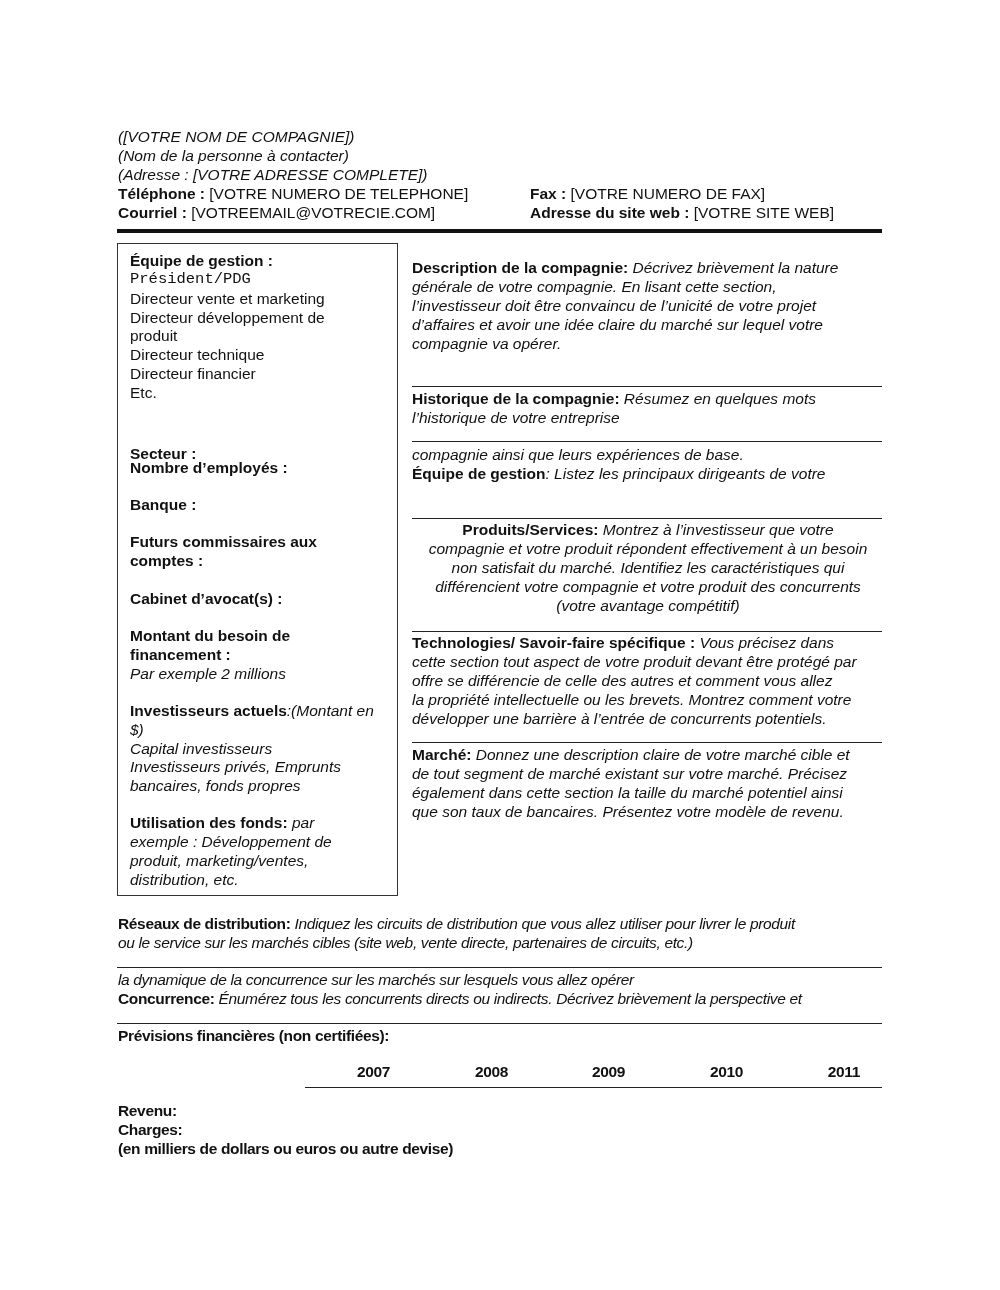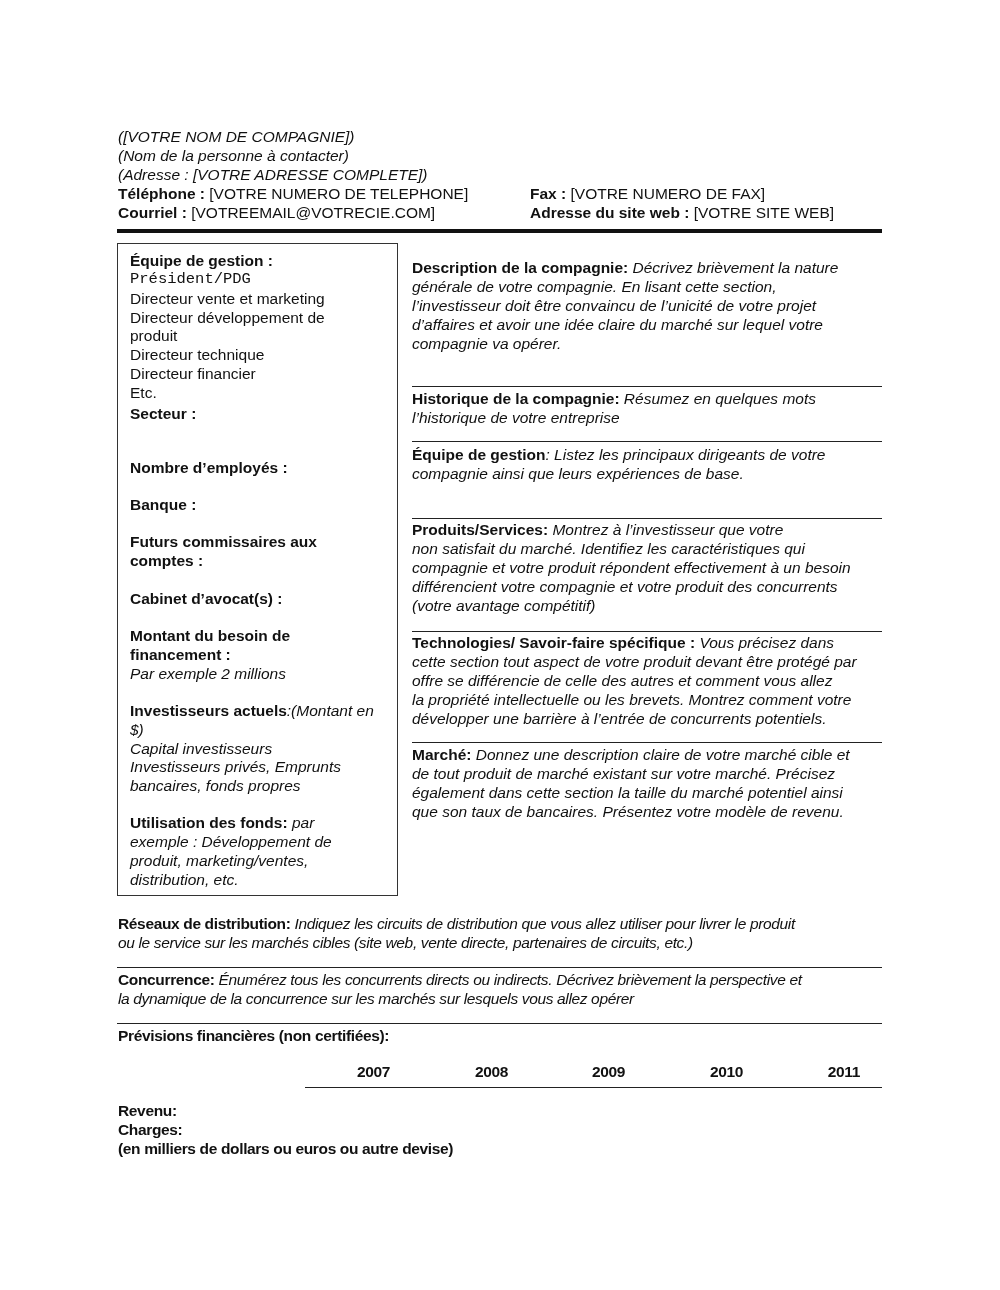--- a/index.html
+++ b/index.html
@@ -37,21 +37,21 @@
 <div>
   <div class="lc ln b" style="top:251px;">Équipe de gestion :</div>
   <div class="lc ln" style="top:270px;font-family:Liberation Mono, monospace;">Président/PDG</div>
   <div class="lc ln" style="top:289px;">Directeur vente et marketing</div>
   <div class="lc ln" style="top:308px;">Directeur développement de</div>
   <div class="lc ln" style="top:326px;">produit</div>
   <div class="lc ln" style="top:345px;">Directeur technique</div>
   <div class="lc ln" style="top:364px;">Directeur financier</div>
   <div class="lc ln" style="top:383px;">Etc.</div>
 
-  <div class="lc ln b" style="top:404px;">Secteur :</div>
+  <div class="lc ln b" style="top:444px;">Secteur :</div>
   <div class="lc ln b" style="top:458px;">Nombre d’employés :</div>
   <div class="lc ln b" style="top:495px;">Banque :</div>
   <div class="lc ln b" style="top:532px;">Futurs commissaires aux</div>
   <div class="lc ln b" style="top:551px;">comptes :</div>
   <div class="lc ln b" style="top:589px;">Cabinet d’avocat(s) :</div>
   <div class="lc ln b" style="top:626px;">Montant du besoin de</div>
   <div class="lc ln b" style="top:645px;">financement :</div>
   <div class="lc ln it" style="top:664px;">Par exemple 2 millions</div>
 
   <div class="lc ln" style="top:701px;"><span class="b">Investisseurs actuels</span><span class="it">:(Montant en</span></div>
@@ -75,59 +75,59 @@
 </div>
 
 <div class="rule" style="left:412px;top:386px;width:470px;"></div>
 <div class="rc para" style="top:389px;">
   <div class="ln"><span class="b">Historique de la compagnie:</span><span class="it"> Résumez en quelques mots</span></div>
   <div class="ln it">l’historique de votre entreprise</div>
 </div>
 
 <div class="rule" style="left:412px;top:441px;width:470px;"></div>
 <div class="rc para" style="top:445px;">
+  <div class="ln it">compagnie ainsi que leurs expériences de base.</div>
   <div class="ln"><span class="b">Équipe de gestion</span><span class="it">: Listez les principaux dirigeants de votre</span></div>
-  <div class="ln it">compagnie ainsi que leurs expériences de base.</div>
 </div>
 
 <div class="rule" style="left:412px;top:518px;width:470px;"></div>
-<div class="rc para" style="top:520px;">
+<div class="rc para" style="top:520px;text-align:center;">
   <div class="ln"><span class="b">Produits/Services:</span><span class="it"> Montrez à l’investisseur que votre</span></div>
+  <div class="ln it">compagnie et votre produit répondent effectivement à un besoin</div>
   <div class="ln it">non satisfait du marché. Identifiez les caractéristiques  qui</div>
-  <div class="ln it">compagnie et votre produit répondent effectivement à un besoin</div>
   <div class="ln it">différencient votre compagnie et votre produit des concurrents</div>
   <div class="ln it">(votre avantage compétitif)</div>
 </div>
 
 <div class="rule" style="left:412px;top:631px;width:470px;"></div>
 <div class="rc para" style="top:633px;">
   <div class="ln"><span class="b">Technologies/ Savoir-faire spécifique :</span><span class="it"> Vous précisez dans</span></div>
   <div class="ln it">cette section tout aspect de votre produit devant être protégé par</div>
   <div class="ln it">offre se différencie de celle des autres et comment vous allez</div>
   <div class="ln it">la propriété intellectuelle ou les brevets.  Montrez comment votre</div>
   <div class="ln it">développer une barrière à l’entrée de concurrents potentiels.</div>
 </div>
 
 <div class="rule" style="left:412px;top:742px;width:470px;"></div>
 <div class="rc para" style="top:745px;">
   <div class="ln"><span class="b">Marché:</span><span class="it"> Donnez une description claire de votre marché cible et</span></div>
-  <div class="ln it">de tout produit de marché existant sur votre marché. Précisez</div>
+  <div class="ln it">de tout segment de marché existant sur votre marché. Précisez</div>
   <div class="ln it">également dans cette section la taille du marché potentiel ainsi</div>
   <div class="ln it">que son taux de bancaires. Présentez votre modèle de revenu.</div>
 </div>
 
 <div class="abs para narrow" style="left:118px;top:914px;">
   <div class="ln"><span class="b">Réseaux de distribution:</span><span class="it"> Indiquez les circuits de distribution que vous allez utiliser pour livrer  le produit</span></div>
   <div class="ln it">ou le service sur les marchés cibles (site web, vente directe, partenaires de circuits, etc.)</div>
 </div>
 
 <div class="rule" style="left:117px;top:967px;width:765px;"></div>
 <div class="abs para narrow" style="left:118px;top:970px;">
+  <div class="ln it">la dynamique de la concurrence sur les marchés sur lesquels vous allez opérer</div>
   <div class="ln"><span class="b">Concurrence:</span><span class="it"> Énumérez tous les concurrents directs ou indirects. Décrivez brièvement la perspective et</span></div>
-  <div class="ln it">la dynamique de la concurrence sur les marchés sur lesquels vous allez opérer</div>
 </div>
 
 <div class="rule" style="left:117px;top:1023px;width:765px;"></div>
 
 <div>
   <div class="abs ln b narrow" style="left:118px;top:1026px;">Prévisions financières (non certifiées):</div>
   <div class="yr narrow" style="left:310px;">2007</div>
   <div class="yr narrow" style="left:428px;">2008</div>
   <div class="yr narrow" style="left:545px;">2009</div>
   <div class="yr narrow" style="left:663px;">2010</div>

